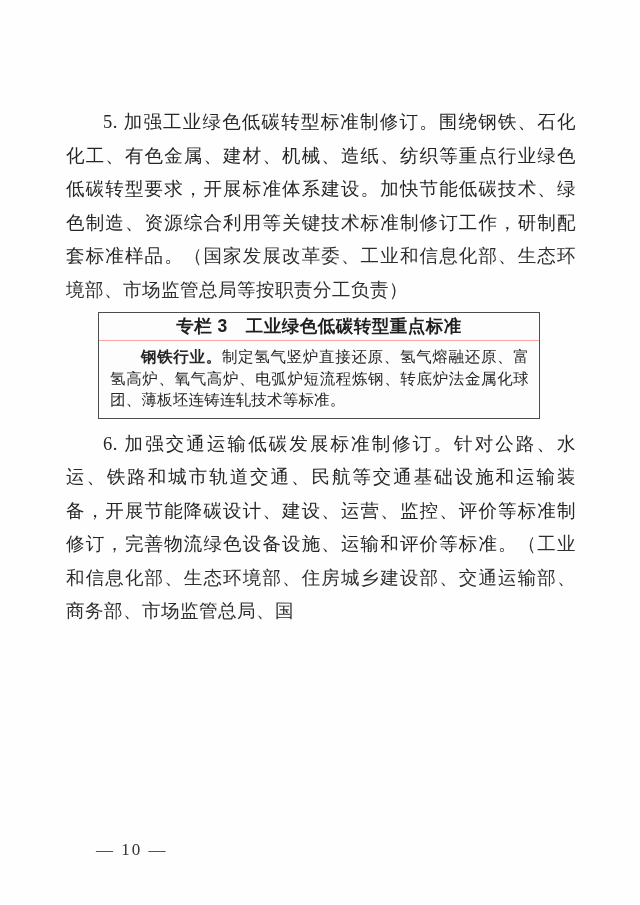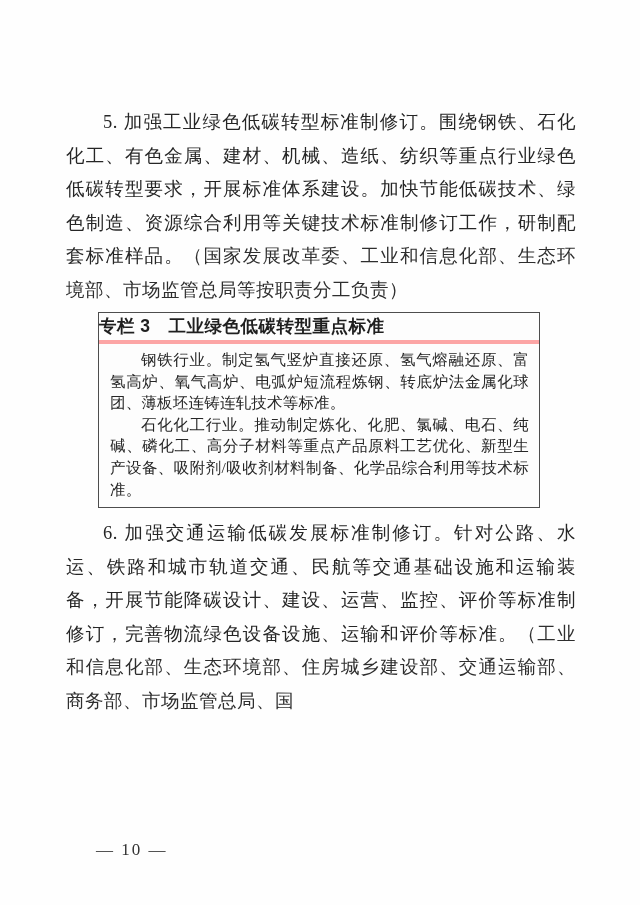--- a/index.html
+++ b/index.html
@@ -42,42 +42,42 @@
   .column-box {
     box-sizing: border-box;
     width: 442px;
     margin: 5px 0 9px 32px;
     border: 1.5px solid #4d4d4d;
     background: #fdfdfd;
   }
   .column-box-title {
     font-size: 17.5px;
     font-weight: 700;
-    text-align: left;
+    text-align: center;
     line-height: 25px;
     padding: 1px 0;
-    border-bottom: 4px solid #fca5a5;
+    border-bottom: 1px solid #fca5a5;
     letter-spacing: 0.5px;
     font-family: "Liberation Sans", sans-serif;
     color: #1f1f1f;
   }
   .column-box-body {
     padding: 5px 10px 7px 11px;
   }
   .column-box-body p.box-para {
     margin: 0;
     font-size: 15.5px;
     line-height: 21.6px;
     text-align: justify;
     text-align-last: left;
     text-indent: 2em;
     letter-spacing: 0.2px;
   }
   .box-lead {
-    font-weight: 400;
+    font-weight: 700;
   }
   .page-number {
     position: absolute;
     left: 96px;
     top: 840px;
     font-size: 17px;
     letter-spacing: 2px;
     color: #333333;
   }
 </style>
@@ -88,21 +88,20 @@
   <div class="content">
 
     <p class="para"><span>5. 加强工业绿色低碳转型标准制修订。围绕钢铁、石化化工、有色金属、建材、机械、造纸、纺织等重点行业绿色低碳转型要求，开展标准体系建设。加快节能低碳技术、绿色制造、资源综合利用等关键技术标准制修订工作，研制配套标准样品。</span><span class="attribution">（国家发展改革委、工业和信息化部、生态环境部、市场监管总局等按职责分工负责）</span></p>
 
     <div class="column-box">
       <div class="column-box-title">专栏 3　工业绿色低碳转型重点标准</div>
       <div class="column-box-body">
 
         <p class="box-para"><span class="box-lead">钢铁行业。</span><span>制定氢气竖炉直接还原、氢气熔融还原、富氢高炉、氧气高炉、电弧炉短流程炼钢、转底炉法金属化球团、薄板坯连铸连轧技术等标准。</span></p>
 
-        <p class="box-para"><span class="box-lead">石化化工行业。</span><span>推动制定炼化、化肥、氯碱、电石、纯碱、磷化工、高分子材料等重点产品原料工艺优化、新型生产设备、吸附剂/吸收剂材料制备、化学品综合利用等技术标准。</span></p>
 
 
 
 
       </div>
     </div>
 
     <p class="para"><span>6. 加强交通运输低碳发展标准制修订。针对公路、水运、铁路和城市轨道交通、民航等交通基础设施和运输装备，开展节能降碳设计、建设、运营、监控、评价等标准制修订，完善物流绿色设备设施、运输和评价等标准。</span><span class="attribution">（工业和信息化部、生态环境部、住房城乡建设部、交通运输部、商务部、市场监管总局、国</span></p>
 
   </div>

